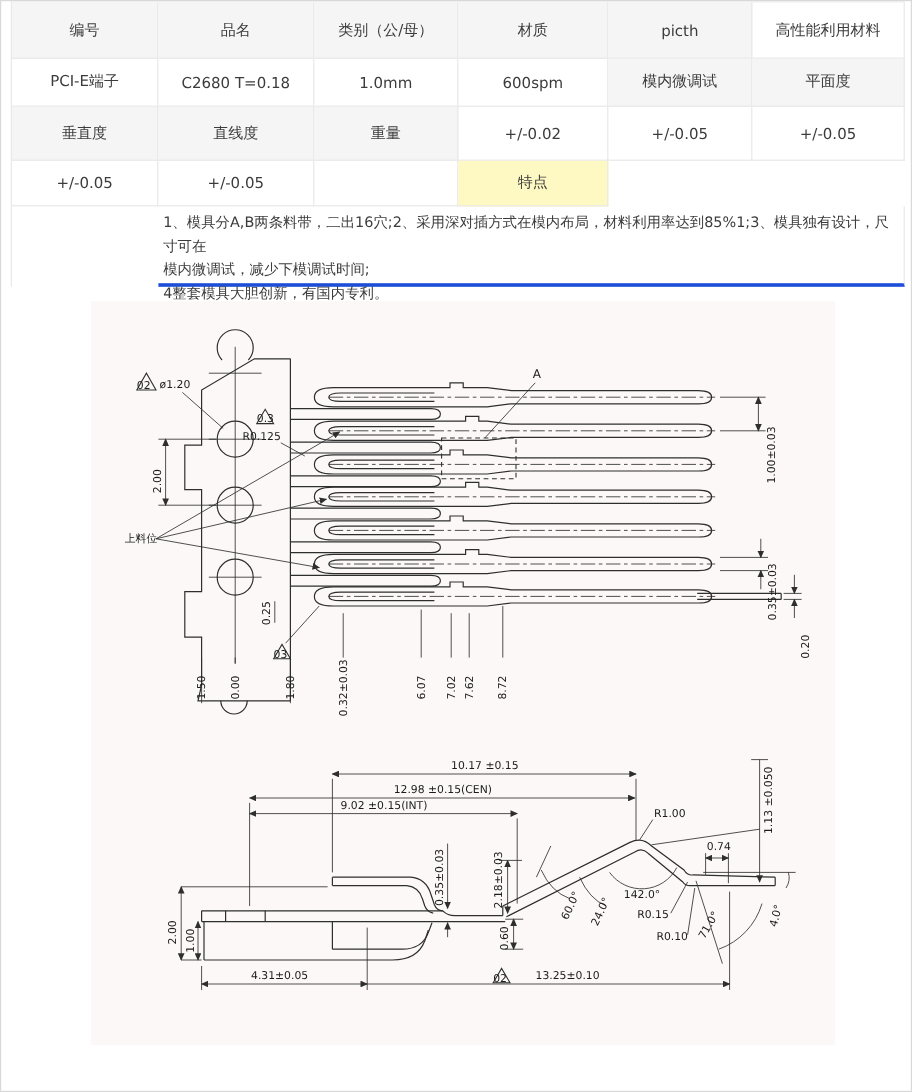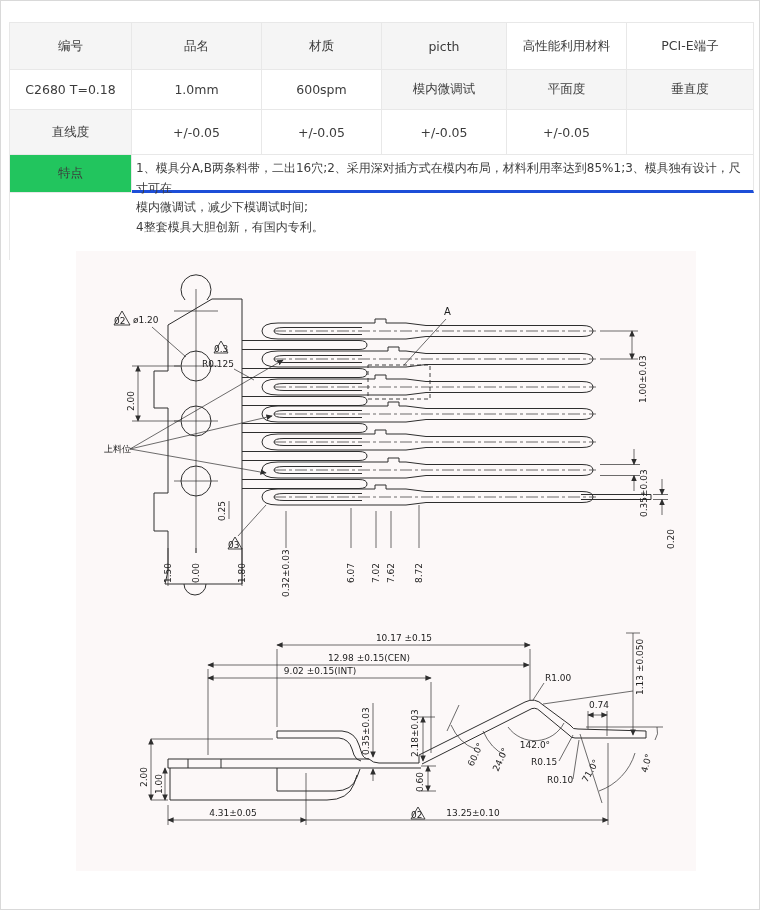--- a/index.html
+++ b/index.html
@@ -1,27 +1,27 @@
 <!DOCTYPE html>
 <html><head>
 <meta charset="utf-8">
 <style>
   html,body{margin:0;padding:0;background:#fff;}
   .page{position:relative;width:758px;height:908px;border:1px solid #d9d9d9;background:#fff;
         font-family:"DejaVu Sans","Liberation Sans",sans-serif;overflow:hidden;}
   
-  .spec{position:absolute;left:8px;top:21px;width:744px;
+  .spec{position:absolute;left:8px;top:0;width:744px;
         display:grid;grid-template-columns:122px 130px 120px 125px 120px 127px;
         grid-template-rows:47px 40px 45px 38px 67px;
         border-top:1px solid #e8e8e8;border-left:1px solid #e8e8e8;}
   .cell{border-right:1px solid #e8e8e8;border-bottom:1px solid #e8e8e8;
         display:flex;align-items:center;justify-content:center;
         font-size:12.5px;color:#3c3c3c;}
   .hd{background:#f5f5f5;}
-  .feat-label{background:#22c55e;text-align:right;}
+  .feat-label{background:#fef9c3;text-align:right;}
   .feat-body{border-right:1px solid #e8e8e8;border-bottom:3px solid #1d4ed8;
         grid-column:2 / 7;display:block;padding:4px 6px 0 4px;
         font-size:12px;line-height:19.5px;color:#3c3c3c;}
   
   .canvas{position:absolute;left:75px;top:250px;width:620px;height:620px;background:#fcf8f8;}
   svg{position:absolute;}
   .ln{fill:none;stroke:#2e2e2e;stroke-width:1;}
   .lt{fill:none;stroke:#2e2e2e;stroke-width:.7;}
   .cl{fill:none;stroke:#2e2e2e;stroke-width:.7;stroke-dasharray:12 3 3 3;}
   .dd{fill:none;stroke:#2e2e2e;stroke-width:.9;stroke-dasharray:4 3;}
@@ -31,34 +31,37 @@
   svg text.big{font-size:10px;}
 </style>
 </head>
 <body>
 
 <div class="page">
 
   <div class="spec">
     <div class="cell hd">编号</div>
     <div class="cell hd">品名</div>
+    <div class="cell hd">类别（公/母）</div>
     <div class="cell hd">材质</div>
     <div class="cell hd">picth</div>
 
     <div class="cell">高性能利用材料</div>
     <div class="cell">PCI-E端子</div>
     <div class="cell">C2680 T=0.18</div>
     <div class="cell">1.0mm</div>
     <div class="cell">600spm</div>
 
     <div class="cell hd">模内微调试</div>
     <div class="cell hd">平面度</div>
     <div class="cell hd">垂直度</div>
     <div class="cell hd">直线度</div>
-
+    <div class="cell hd">重量</div>
+
+    <div class="cell">+/-0.02</div>
     <div class="cell">+/-0.05</div>
     <div class="cell">+/-0.05</div>
     <div class="cell">+/-0.05</div>
     <div class="cell">+/-0.05</div>
     <div class="cell"></div>
 
     <div class="cell hd feat-label">特点</div>
     <div class="feat-body">
       <div>1、模具分A,B两条料带，二出16穴;2、采用深对插方式在模内布局，材料利用率达到85%1;3、模具独有设计，尺寸可在</div>
       <div>模内微调试，减少下模调试时间;</div>

